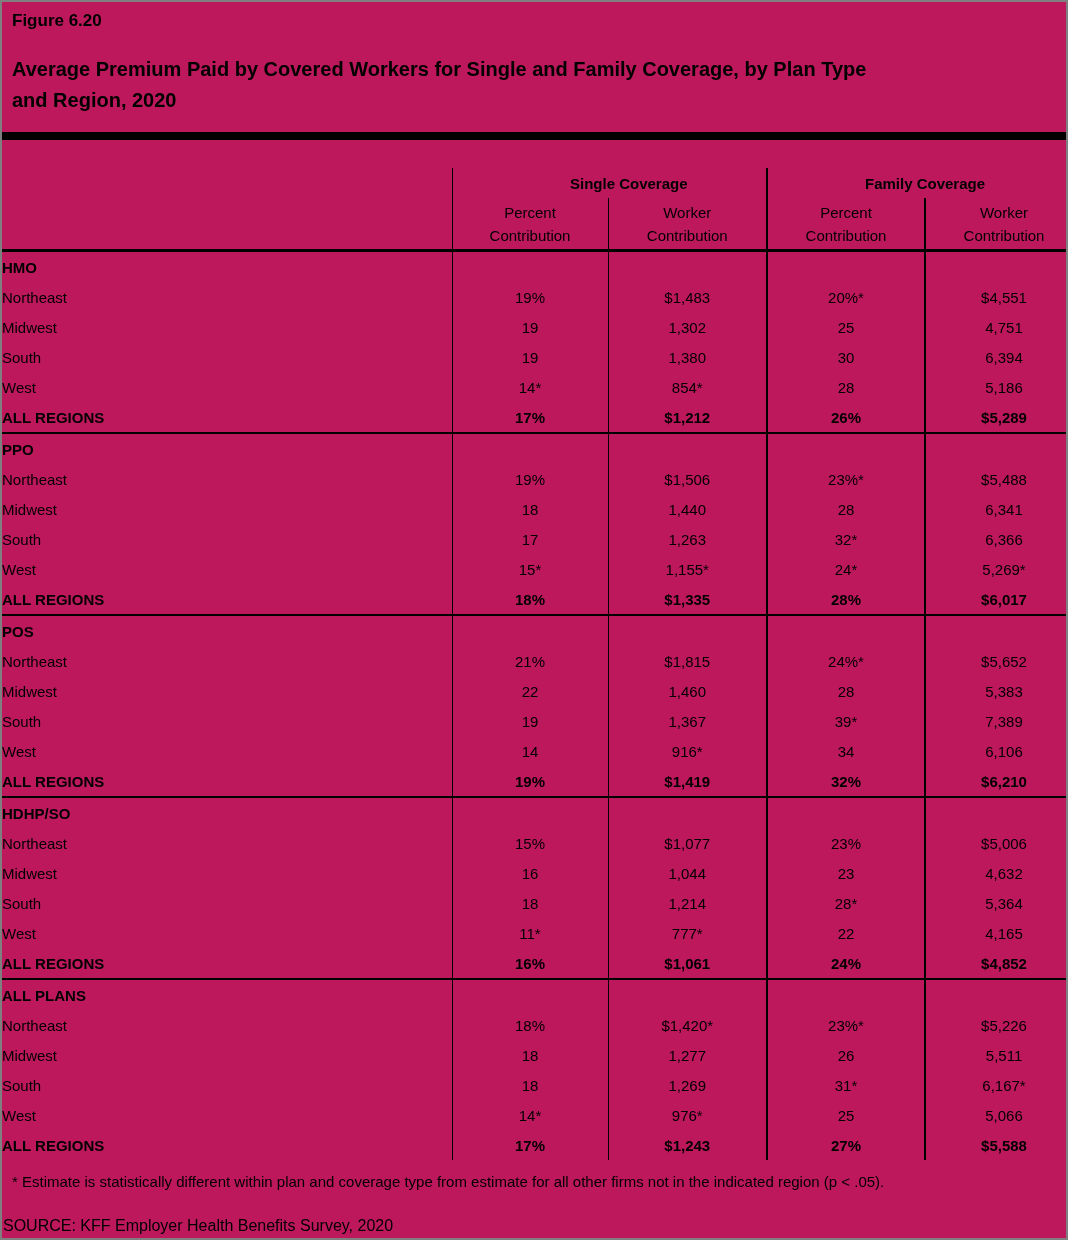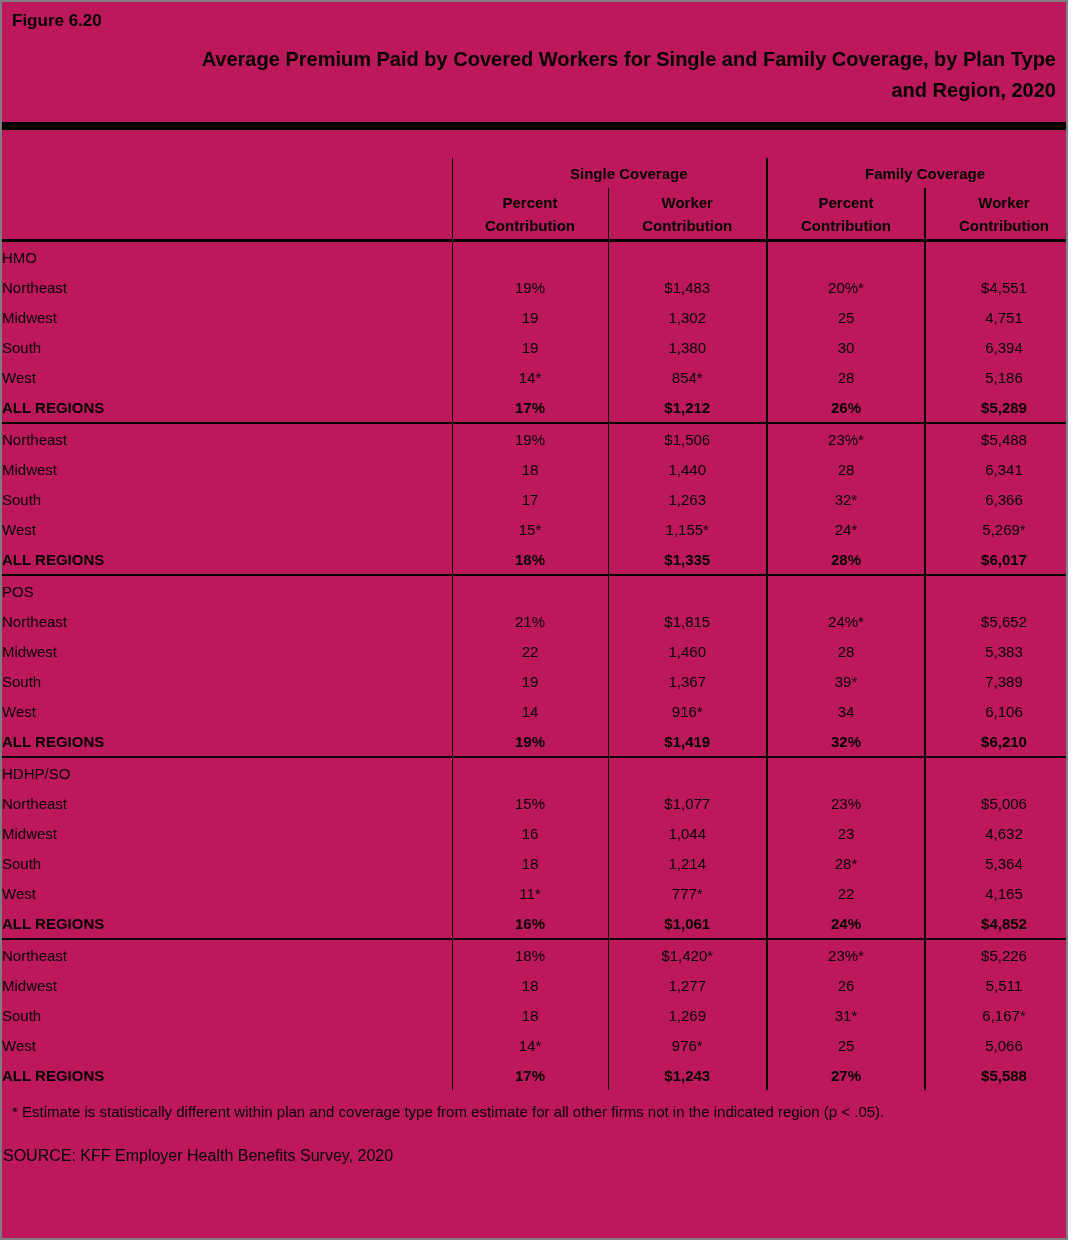--- a/index.html
+++ b/index.html
@@ -11,21 +11,21 @@
     border: 2px solid #7f7f7f;
     background: #be185d;
     overflow: hidden;
     font-family: "Liberation Sans", sans-serif;
     color: #000;
   }
   .titleblock { padding: 8px 10px 0 10px; }
   .fig-label { font-size: 17px; font-weight: bold; line-height: 22px; }
   .fig-title {
     font-size: 20px; font-weight: bold; line-height: 31px;
-    margin-top: 12px; white-space: pre-line; text-align: right;
+    margin-top: 22px; white-space: pre-line;
   }
   .rule { height: 8px; background: #000; margin-top: 16px; }
 
   table.premium {
     border-collapse: collapse;
     table-layout: fixed;
     width: 100%;
     margin-top: 28px;
   }
   table.premium th, table.premium td { padding: 0; margin: 0; }
@@ -35,31 +35,31 @@
     height: 30px; vertical-align: middle;
   }
   th.group.single { border-left: 1px solid #000; padding-left: 39px; }
   th.group.family { border-left: 2px solid #000; }
 
   th.sub {
     font-size: 15px; font-weight: normal; text-align: center;
     vertical-align: middle; line-height: 23px; height: 51px;
     white-space: pre-line;
   }
-  tr.subrow th, tr.subrow td { border-bottom: 3px solid #000; font-weight: bold; }
+  tr.subrow th, tr.subrow td { border-bottom: 3px solid #000; }
 
   tbody td { height: 30px; font-size: 15px; vertical-align: middle; }
   td.val { text-align: center; }
   td.c0, th.c0 { border-left: 1px solid #000; }
   td.c1, th.c1 { border-left: 1px solid #000; }
   td.c2, th.c2 { border-left: 2px solid #000; }
   td.c3, th.c3 { border-left: 2px solid #000; }
   td.label { text-align: left; padding-left: 8px; }
   td.label.region { font-weight: normal; }
-  tr.plan-row td.label { font-weight: normal; }
+  tr.plan-row td.label { font-weight: bold; }
   tr.total-row td { font-weight: bold; border-bottom: 2px solid #000; }
   tr.total-row.last td { border-bottom: none; }
 
   .footnote { font-size: 15px; line-height: 20px; margin: 12px 6px 0 10px; }
   .source { font-size: 16px; line-height: 20px; margin: 24px 10px 0 1px; }
 </style>
 </head>
 <body>
 
 <div class="page">
@@ -132,20 +132,27 @@
           <td class="val c2">28</td>
           <td class="val c3">5,186</td>
         </tr>
         <tr class="total-row">
           <td class="label total">ALL REGIONS</td>
           <td class="val c0">17%</td>
           <td class="val c1">$1,212</td>
           <td class="val c2">26%</td>
           <td class="val c3">$5,289</td>
         </tr>
+        <tr class="plan-row">
+          <td class="label plan">PPO</td>
+          <td class="val c0"></td>
+          <td class="val c1"></td>
+          <td class="val c2"></td>
+          <td class="val c3"></td>
+        </tr>
         <tr>
           <td class="label region">Northeast</td>
           <td class="val c0">19%</td>
           <td class="val c1">$1,506</td>
           <td class="val c2">23%*</td>
           <td class="val c3">$5,488</td>
         </tr>
         <tr>
           <td class="label region">Midwest</td>
           <td class="val c0">18</td>
@@ -251,20 +258,27 @@
           <td class="val c2">22</td>
           <td class="val c3">4,165</td>
         </tr>
         <tr class="total-row">
           <td class="label total">ALL REGIONS</td>
           <td class="val c0">16%</td>
           <td class="val c1">$1,061</td>
           <td class="val c2">24%</td>
           <td class="val c3">$4,852</td>
         </tr>
+        <tr class="plan-row">
+          <td class="label plan">ALL PLANS</td>
+          <td class="val c0"></td>
+          <td class="val c1"></td>
+          <td class="val c2"></td>
+          <td class="val c3"></td>
+        </tr>
         <tr>
           <td class="label region">Northeast</td>
           <td class="val c0">18%</td>
           <td class="val c1">$1,420*</td>
           <td class="val c2">23%*</td>
           <td class="val c3">$5,226</td>
         </tr>
         <tr>
           <td class="label region">Midwest</td>
           <td class="val c0">18</td>

